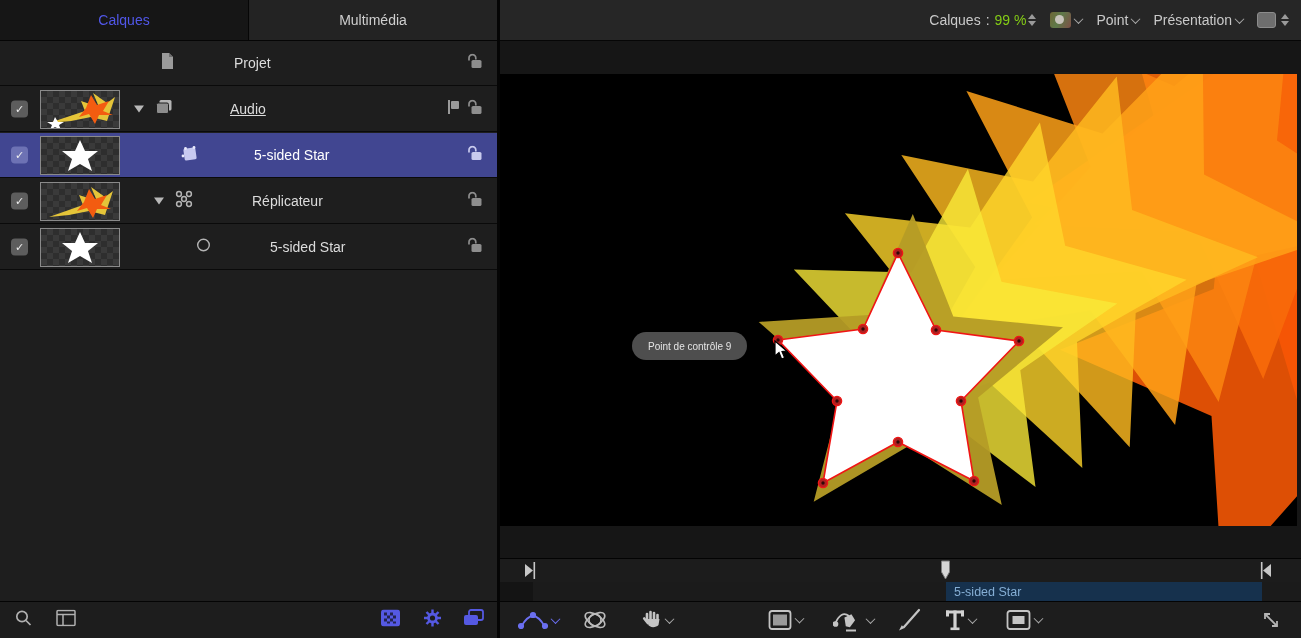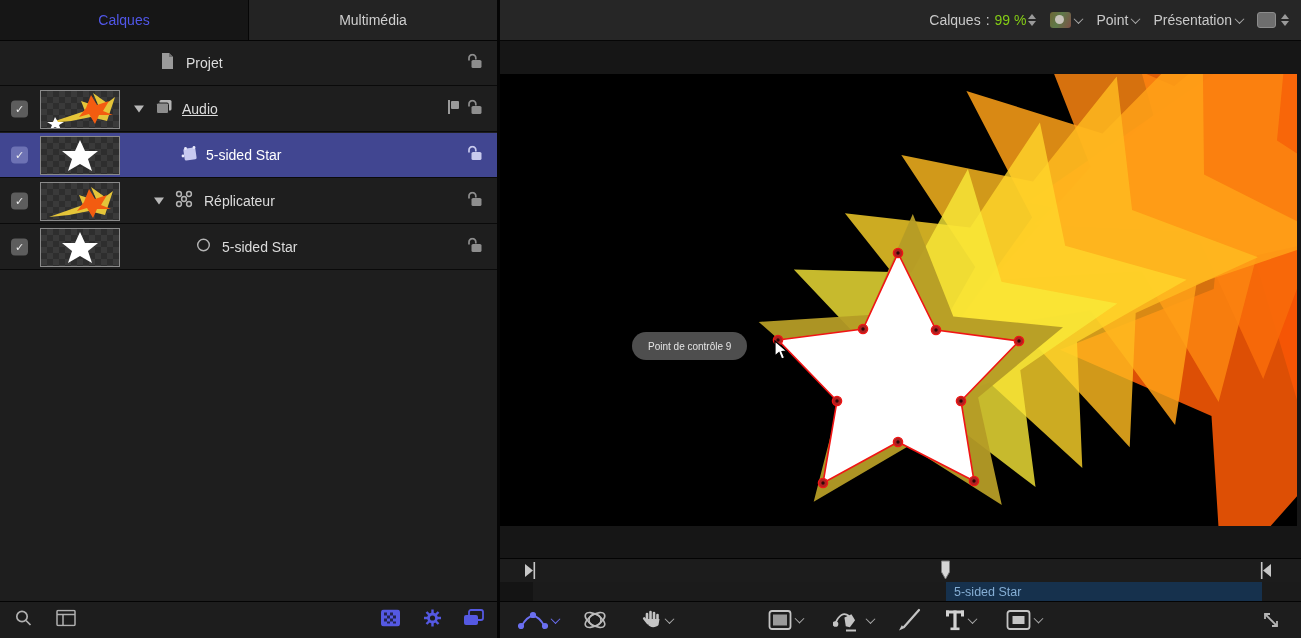--- a/index.html
+++ b/index.html
@@ -11,21 +11,21 @@
   }
   
   #left-panel { position:absolute; left:0; top:0; width:497px; height:638px; background:#1e1e1e; }
   #panel-divider { position:absolute; left:497px; top:0; width:3px; height:638px; background:#050505; }
   #tabbar { position:absolute; left:0; top:0; width:497px; height:41px; background:#232323; border-bottom:1px solid #050505; display:flex; }
   .tab { flex:1; display:flex; align-items:center; justify-content:center; font-size:14px; color:#cfcfcf; border-right:1px solid #060606; cursor:default; }
   .tab:last-child { border-right:none; }
   .tab.active { background:#161616; color:#5157e8; }
   .lrow { position:absolute; left:0; width:497px; height:45px; border-bottom:1px solid #0a0a0a; background:#1e1e1e; }
   .lrow.selected { background:#414691; }
-  .lrow .label { position:absolute; top:50%; transform:translateY(-50%); font-size:14px; color:#dcdcdc; white-space:nowrap; }
+  .lrow .label { position:absolute; top:50%; transform:translateY(-50%); font-size:14px; color:#dcdcdc; white-space:nowrap;margin-left:48px; }
   .lrow.selected .label { color:#ffffff; }
   .checkbox { position:absolute; left:11px; top:50%; transform:translateY(-50%); width:17px; height:17px; border-radius:4px; background:#5d5d5d; color:#efefef; font-size:11px; line-height:17px; text-align:center; }
   .lrow.selected .checkbox { background:#6d72b4; }
   .thumb { position:absolute; left:40px; top:3px; width:80px; height:39px; border:1px solid #8a8a8a;
     background:repeating-conic-gradient(#3a3a3a 0% 25%, #2e2e2e 0% 50%) 0 0/12px 12px; }
   .disclosure { position:absolute; top:50%; transform:translateY(-50%); width:0; height:0; border-left:5.5px solid transparent; border-right:5.5px solid transparent; border-top:7px solid #b8b8b8; }
   .row-icon { position:absolute; top:50%; transform:translateY(-50%); }
   .lock { position:absolute; right:14px; top:50%; transform:translateY(-50%); }
   
   #left-bottombar { position:absolute; left:0; top:601px; width:497px; height:37px; background:#1d1d1d; border-top:1px solid #040404; }

